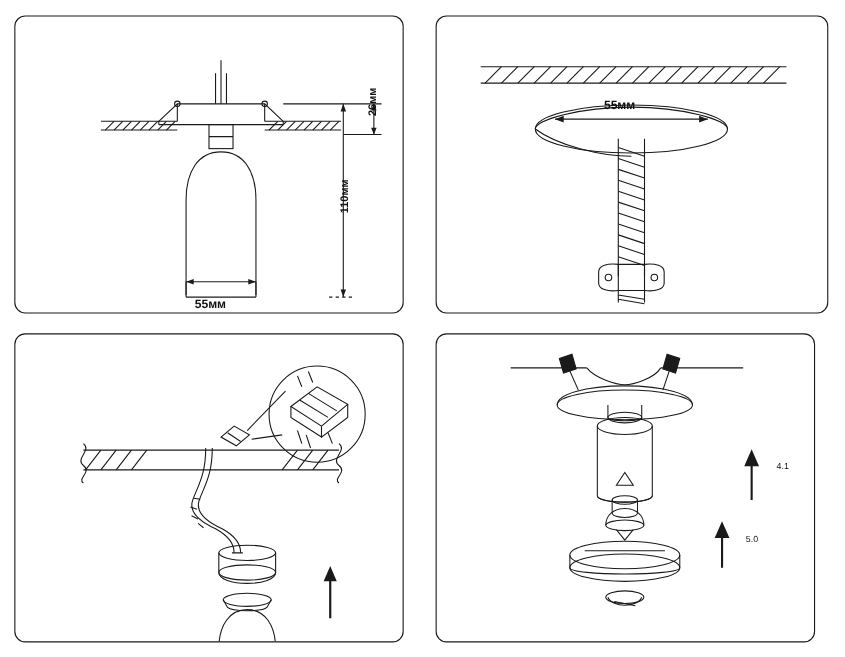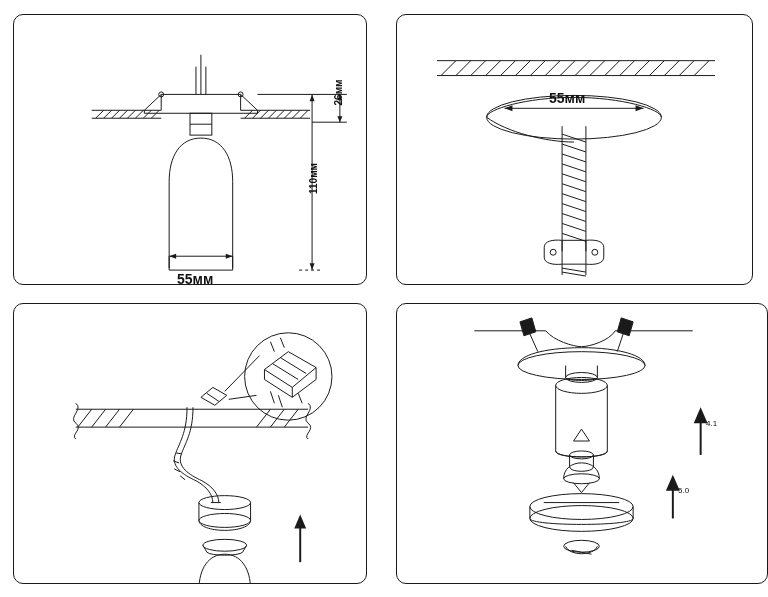--- a/index.html
+++ b/index.html
@@ -22,42 +22,42 @@
   .panel {
     position: absolute;
     border: 1px solid #1a1a1a;
     border-radius: 10px;
     background: #ffffff;
     box-sizing: border-box;
   }
   #panel-1 { left: 13px;  top: 14px;  width: 354px; height: 271px; }
   #panel-2 { left: 396px; top: 14px;  width: 357px; height: 271px; }
   #panel-3 { left: 13px;  top: 303px; width: 354px; height: 281px; }
-  #panel-4 { left: 396px; top: 303px; width: 372px; height: 281px; text-align: right; }
+  #panel-4 { left: 396px; top: 303px; width: 345px; height: 281px; text-align: right; }
   .panel svg {
     position: absolute;
     left: 0;
     top: 0;
     width: 100%;
     height: 100%;
     display: block;
   }
   .dim-label {
     position: absolute;
     font-family: "Liberation Sans", sans-serif;
     font-weight: bold;
     color: #111111;
     white-space: nowrap;
     user-select: none;
   }
   .dim-v {
     transform: rotate(-90deg);
     transform-origin: 50% 50%;
   }
-  .sz11 { font-size: 14px; }
+  .sz11 { font-size: 11px; }
   .sz10 { font-size: 10px; }
   .sz8  { font-size: 8px; font-weight: normal; }
 </style>
 </head>
 <body>
 
 <div class="sheet">
 
   <div class="panel" id="panel-1">
     <svg viewBox="0 0 354 271" xmlns="http://www.w3.org/2000/svg">

